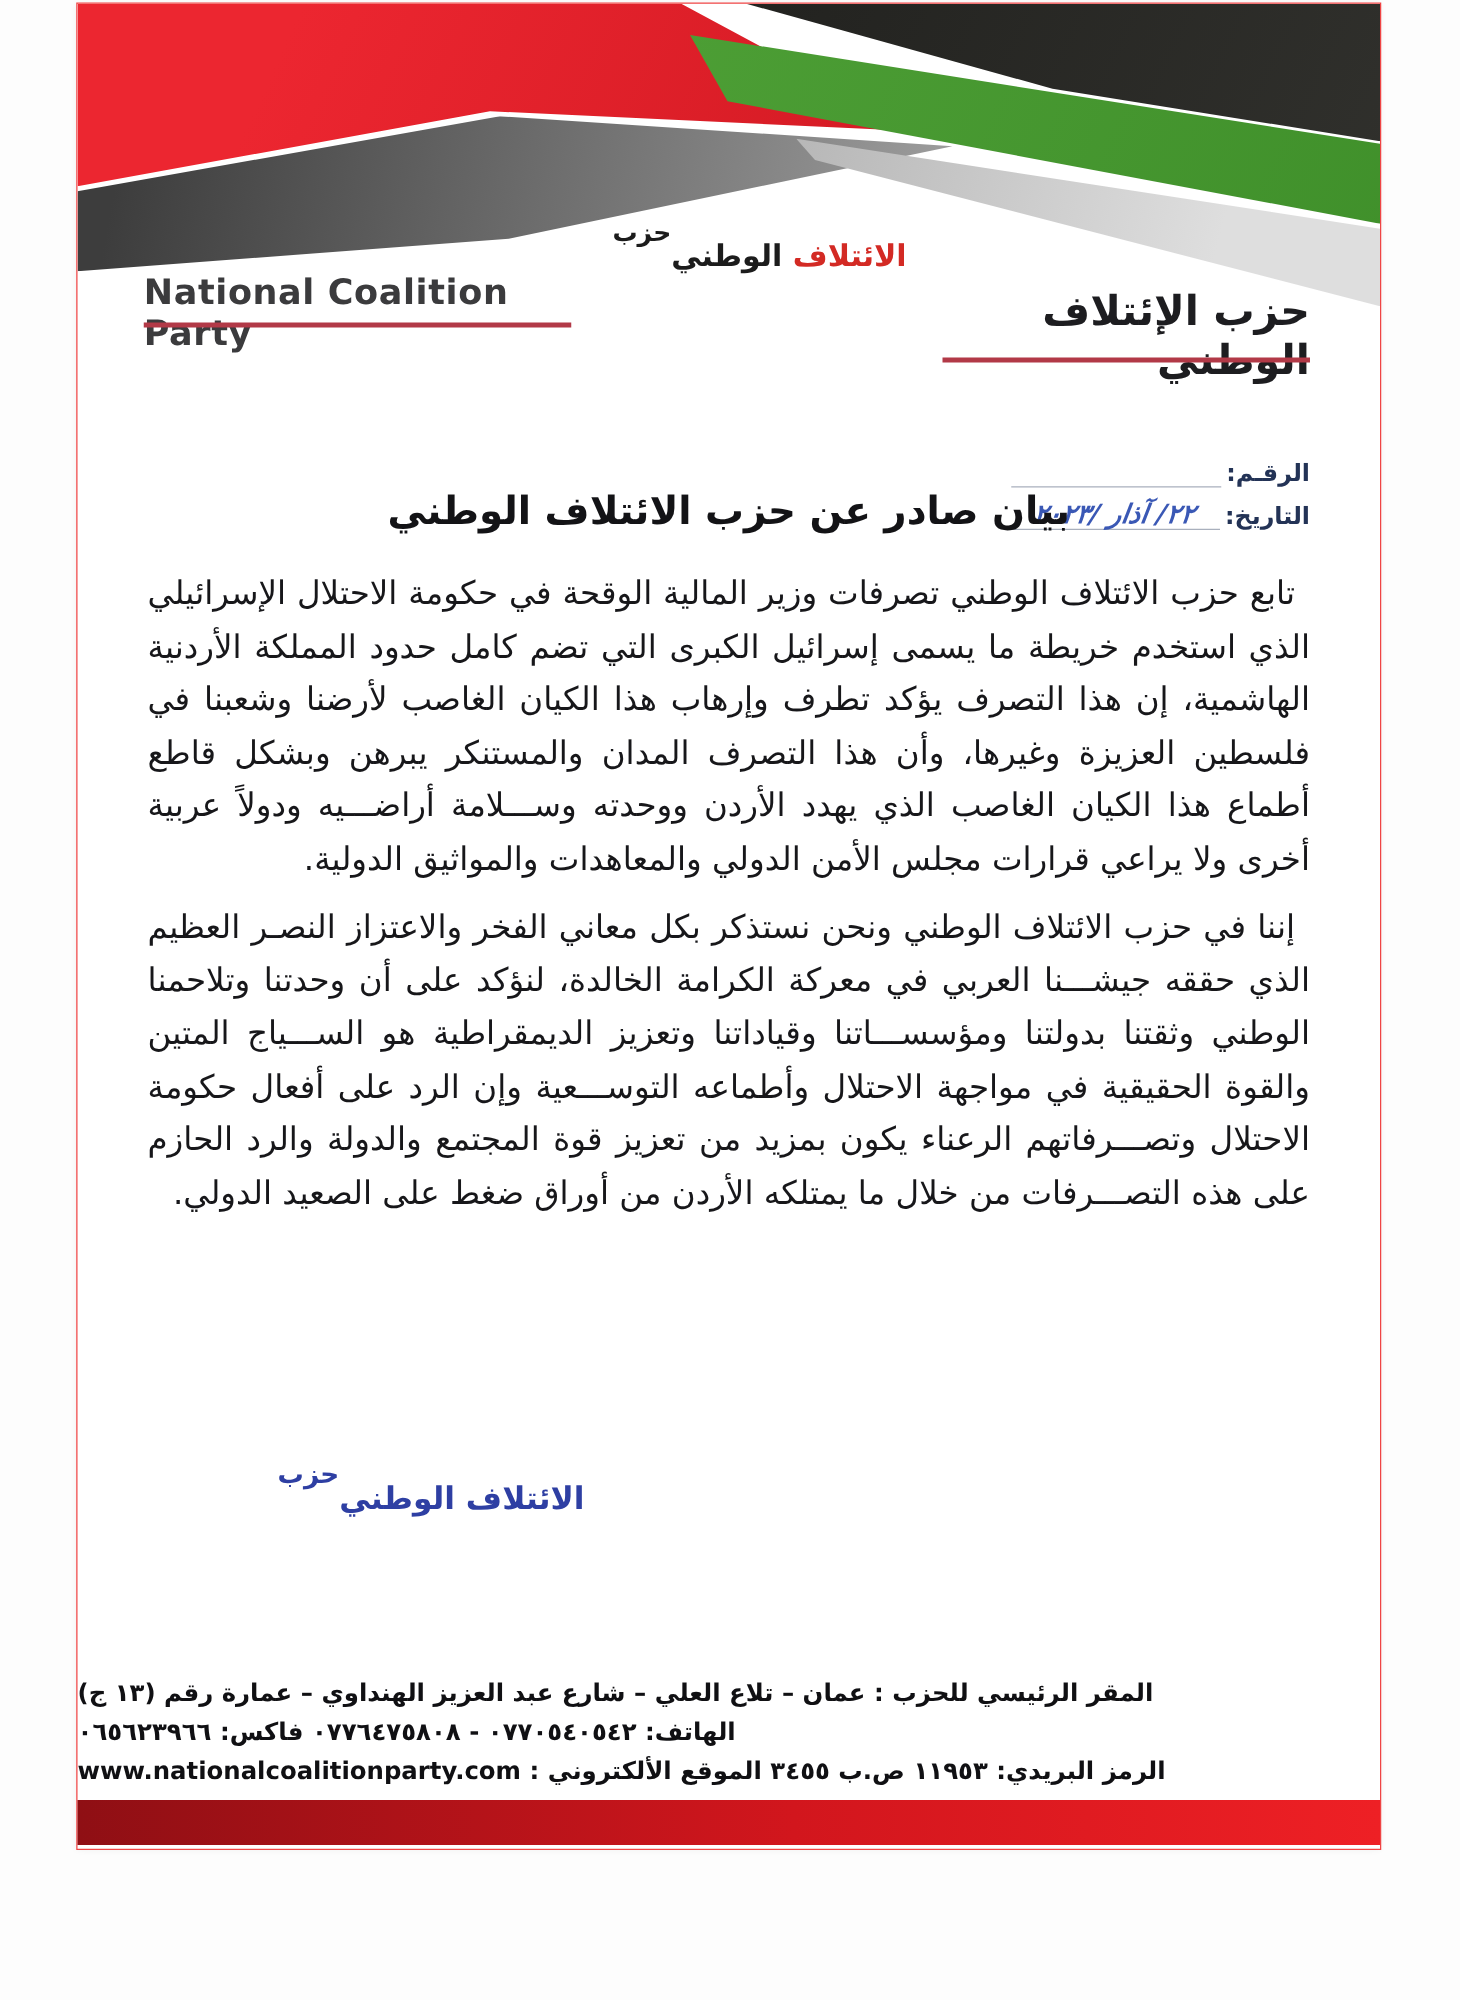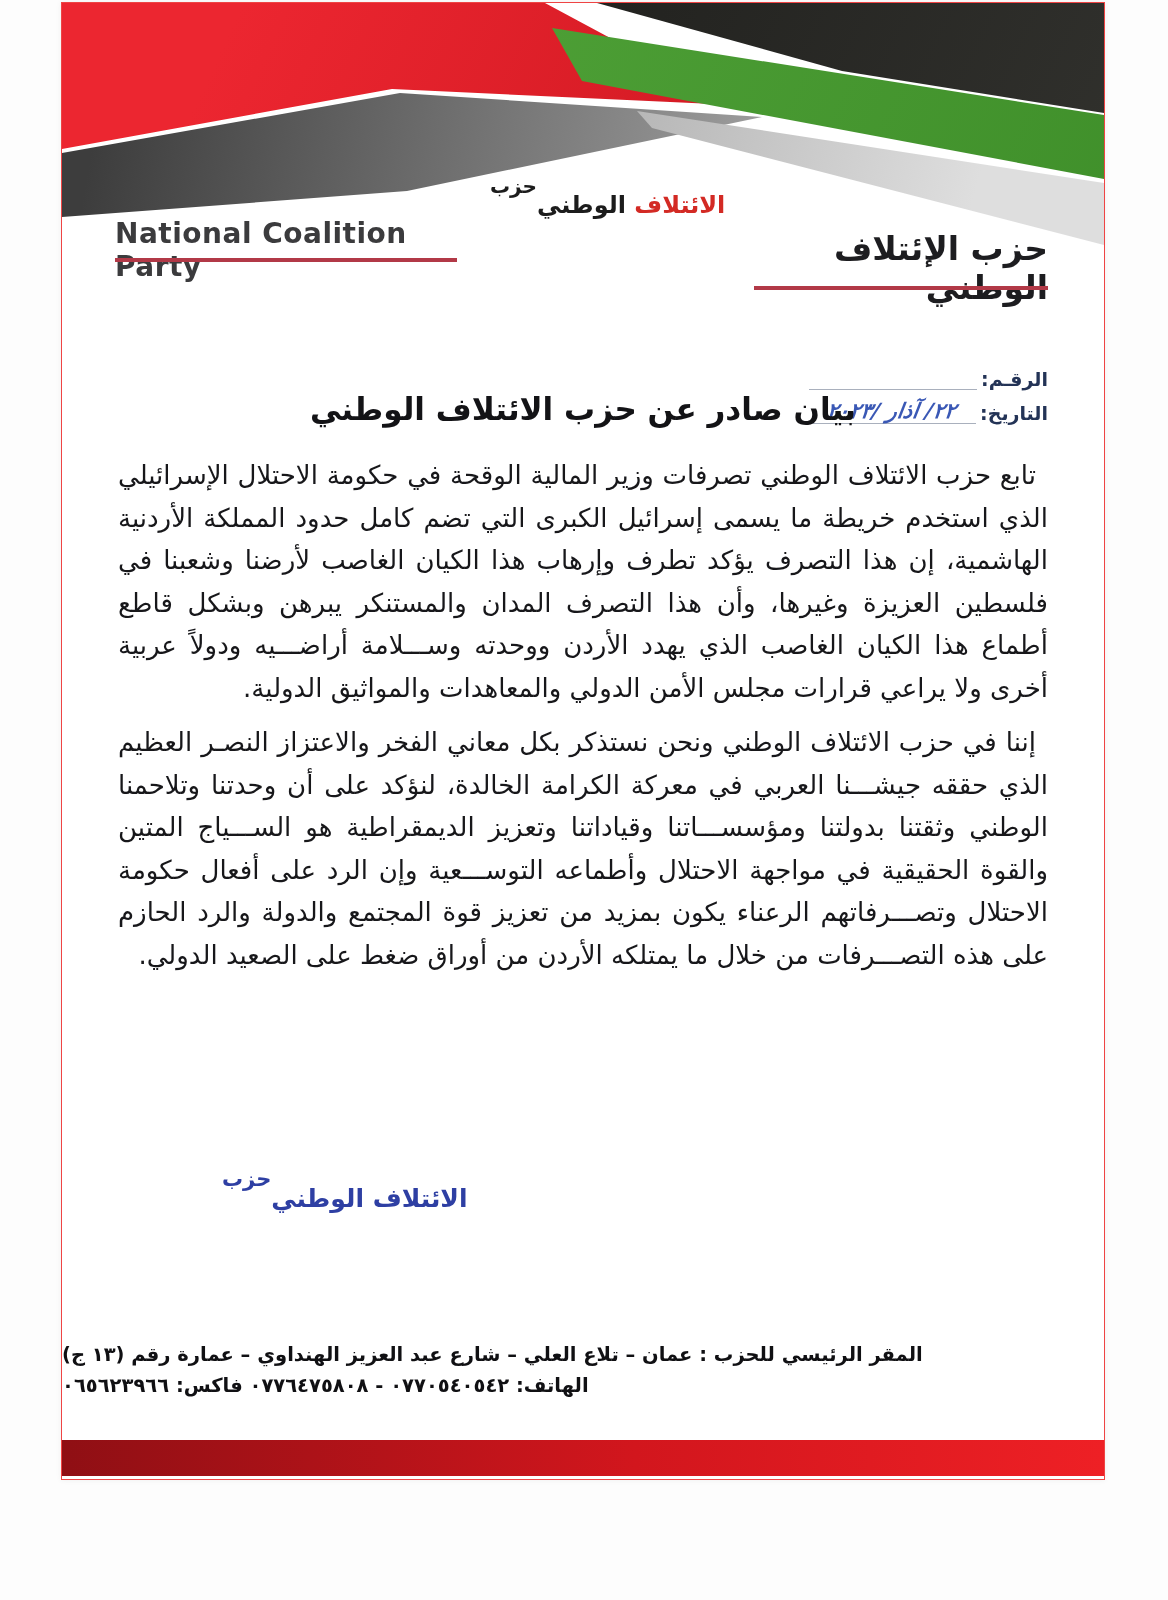--- a/index.html
+++ b/index.html
@@ -218,16 +218,17 @@
       <path class="tulip" d="M-56,42 C-65,46 -67,59 -58,65 C-49,70 -39,66 -38,57 C-45,56 -52,50 -56,42 Z"></path>
       <path class="oleaf" d="M34,64 C42,55 55,53 63,58 C56,67 44,70 34,64 Z"></path>
     </svg>
     <div class="stamp-w1">حزب</div>
     <div class="stamp-w2">الائتلاف الوطني</div>
   </div>
 
   <div class="footer">
     <div>المقر الرئيسي للحزب : عمان – تلاع العلي – شارع عبد العزيز الهنداوي – عمارة رقم (١٣ ج)</div>
     <div>الهاتف: ٠٧٧٠٥٤٠٥٤٢ - ٠٧٧٦٤٧٥٨٠٨  فاكس: ٠٦٥٦٢٣٩٦٦</div>
+    <div>الرمز البريدي: ١١٩٥٣ ص.ب ٣٤٥٥ الموقع الألكتروني : www.nationalcoalitionparty.com</div>
   </div>
 
   <div class="band-bottom"></div>
 </div>
 
 </body></html>

